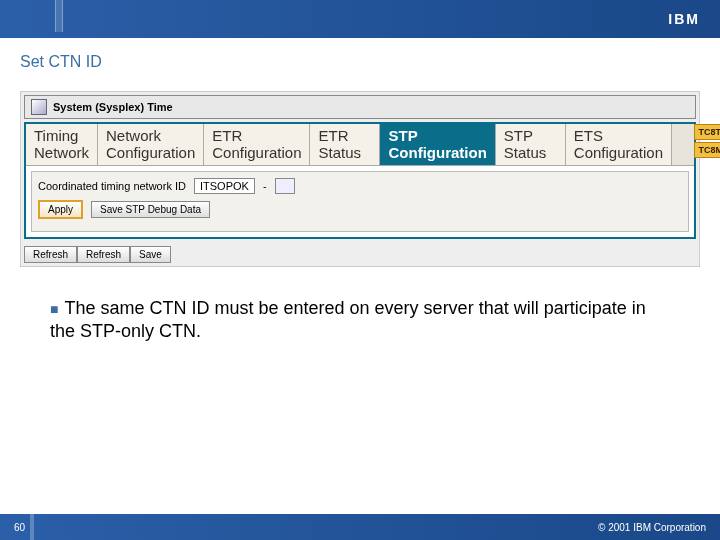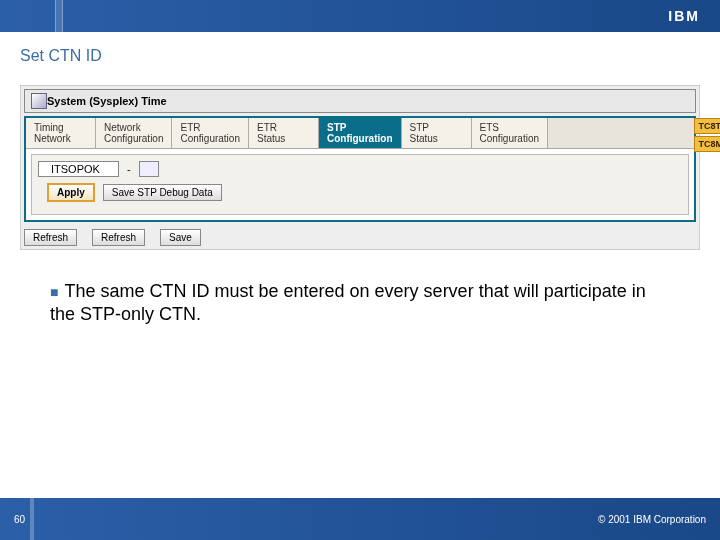--- a/index.html
+++ b/index.html
@@ -5,21 +5,21 @@
   * { box-sizing: border-box; margin: 0; padding: 0; }
   body {
     width: 720px;
     height: 540px;
     font-family: Arial, sans-serif;
     background: #fff;
     position: relative;
     overflow: hidden;
   }
   .top-banner {
-    height: 32px;
+    height: 38px;
     background: linear-gradient(to right, #2b5fa8, #1a4888);
     display: flex;
     justify-content: flex-end;
     align-items: center;
     padding-right: 20px;
   }
   .top-banner-accent {
     position: absolute;
     left: 55px;
     top: 0;
@@ -48,20 +48,21 @@
     background: #eee;
     padding: 0;
   }
   .panel-titlebar {
     background: #e8e8e8;
     border: 1px solid #888;
     margin: 3px;
     padding: 3px 6px;
     display: flex;
     align-items: center;
+    gap: 6px;
     font-size: 11px;
     font-weight: bold;
   }
   .panel-icon {
     width: 16px; height: 16px;
     display: inline-block;
     background: linear-gradient(135deg,#fff,#aac);
     border:1px solid #667;
   }
   .config-body {
@@ -69,21 +70,21 @@
     border: 2px solid #0a6e8a;
     background: #fff;
     position: relative;
   }
   .tabs-row {
     display: flex;
     background: #e8e4dc;
     border-bottom: 1px solid #aaa;
   }
   .tab {
-    font-size: 10px;
+    font-size: 15px;
     padding: 4px 8px;
     border-right: 1px solid #aaa;
     background: #f5f1e8;
     color: #333;
     line-height: 1.1;
     min-width: 70px;
     text-align: left;
   }
   .tab.active {
     background: #0a6e8a;
@@ -114,69 +115,68 @@
   }
   .form-row {
     display: flex;
     align-items: center;
     gap: 8px;
     font-size: 11px;
     margin-bottom: 6px;
   }
   .text-input {
     font-size: 11px;
-    padding: 1px 12px;
-    border: 1px solid #888;
-    width: 81px;
+    padding: 1px 5px;
+    border: 1px solid #888;
+    width: 61px;
     font-family: Arial, sans-serif;
   }
   .small-box {
     width: 20px;
     height: 16px;
     border: 1px solid #888;
     background: #eef;
     display:inline-block;
   }
   .win-button {
     font-size: 10px;
     padding: 2px 8px;
     border: 1px solid #888;
     background: linear-gradient(#fff,#ddd);
     cursor: pointer;
   }
   .win-button.highlight {
     border: 2px solid #e0a030;
     background: linear-gradient(#fff,#f5e5c5);
-    font-weight: bold;
-    margin-left: 9px;
+    font-weight: normal;
   }
   .bottom-buttons {
     display: flex;
-    gap: 15px;
+    gap: 0;
     padding: 4px 14px 3px 3px;
     background:#eee;
   }
   .bullet-text {
     font-size: 18px;
     color: #000;
     padding: 30px 50px 0 50px;
     line-height: 1.3;
   }
   .bullet-text .square {
     color: #3a6ea5;
     font-size: 14px;
     margin-right: 6px;
     vertical-align: middle;
   }
   .footer {
     position: absolute;
     bottom: 0;
     left: 0;
     right: 0;
-    height: 42px;
+    height: 26px;
     background: linear-gradient(to right, #2b5fa8, #1a4888);
     display: flex;
     justify-content: space-between;
     align-items: center;
     padding: 0 14px;
     color: #fff;
     font-size: 10px;
   }
   .footer .left-accent {
     position: absolute;
@@ -214,20 +214,21 @@
       <div class="tab">ETS<br>Configuration</div>
     </div>
 
     <div class="side-tabs">
       <div class="side-tab">TC8T</div>
       <div class="side-tab">TC8M</div>
     </div>
 
     <div class="form-area">
       <div class="form-row">
+        <span>Coordinated timing network ID</span>
         <input class="text-input" value="ITSOPOK" style="">
         <span>-</span>
         <span class="small-box"></span>
       </div>
       <div class="form-row">
         <button class="win-button highlight">Apply</button>
         <button class="win-button">Save STP Debug Data</button>
       </div>
     </div>
   </div>

